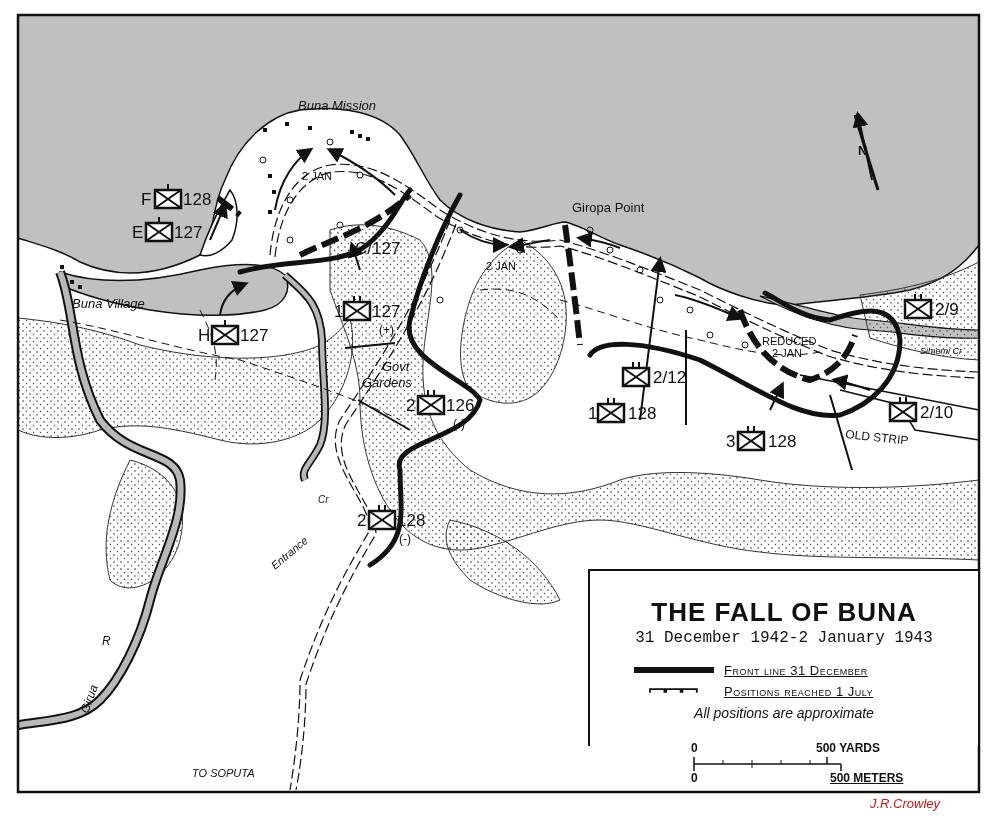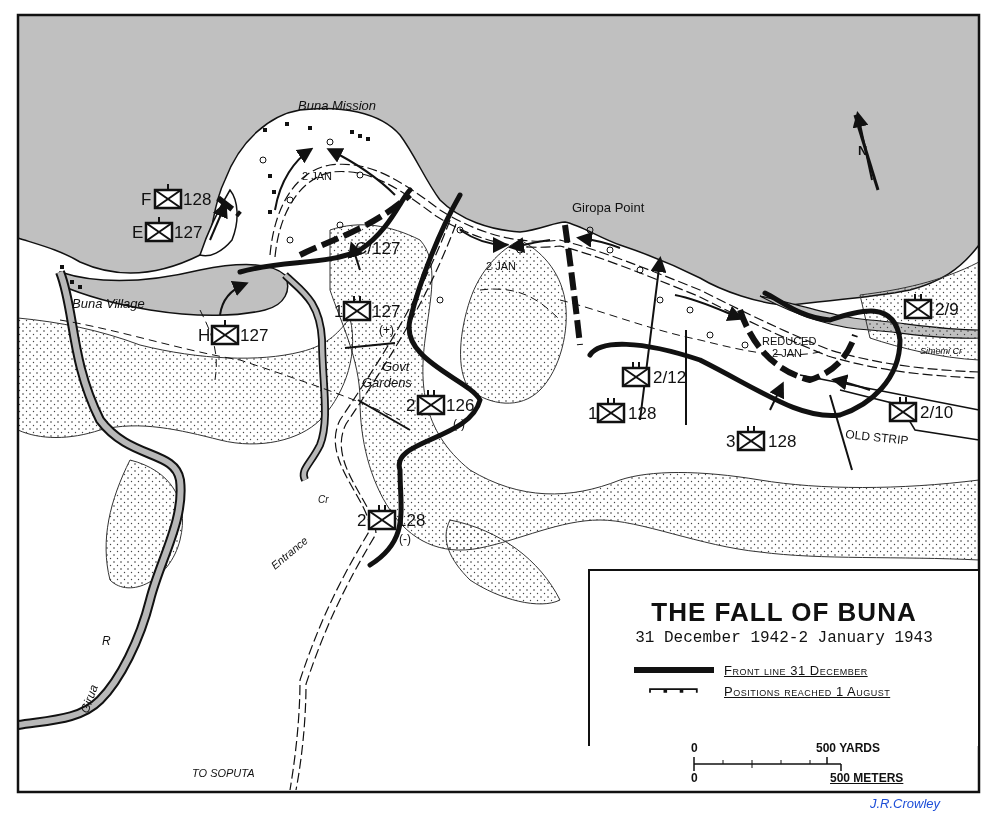--- a/index.html
+++ b/index.html
@@ -10,21 +10,21 @@
   .unit-num { font-size: 17px; fill: #111; font-family: "Liberation Sans", sans-serif; }
   .unit-sub { font-size: 12px; fill: #111; font-family: "Liberation Sans", sans-serif; }
   .legend-box { position: absolute; left: 588px; top: 569px; width: 390px; height: 177px; background: #fff; border-top: 2px solid #111; border-left: 2px solid #111; box-sizing: border-box; }
   .legend-title { position: absolute; left: 0; width: 100%; top: 26px; text-align: center; font-size: 26px; font-weight: bold; letter-spacing: 1px; color: #111; font-family: "Liberation Sans", sans-serif; }
   .legend-sub { position: absolute; left: 0; width: 100%; top: 58px; text-align: center; font-size: 16px; color: #111; font-family: Liberation Mono, monospace; }
   .legend-row { position: absolute; left: 44px; font-size: 13px; color: #111; font-variant: small-caps; letter-spacing: 0.5px; font-family: "Liberation Sans", sans-serif; }
   .legend-row .swatch { position: absolute; left: 0; top: 4px; width: 80px; height: 6px; }
   .legend-row .txt { position: absolute; left: 90px; top: 0; white-space: nowrap; text-decoration: underline; }
   .legend-note { position: absolute; left: 0; width: 100%; top: 134px; text-align: center; font-size: 14px; font-style: italic; color: #111; font-family: "Liberation Sans", sans-serif; }
   .scale-lbl { position: absolute; font-size: 12px; font-weight: bold; color: #111; font-family: "Liberation Sans", sans-serif; white-space: nowrap; }
-  .signature { position: absolute; left: 870px; top: 796px; font-size: 13px; font-style: italic; color: #1d4ed8; font-family: "Liberation Sans", sans-serif; }
+  .signature { position: absolute; left: 870px; top: 796px; font-size: 13px; font-style: italic; color: #b91c1c; font-family: "Liberation Sans", sans-serif; }
 </style>
 </head>
 <body>
 
 <svg id="map" viewBox="0 0 1000 821" xmlns="http://www.w3.org/2000/svg">
   <defs>
     <pattern id="dots" width="7" height="7" patternUnits="userSpaceOnUse">
       <circle cx="2" cy="2" r="0.8" fill="#333"></circle>
       <circle cx="5.5" cy="5.5" r="0.7" fill="#444"></circle>
     </pattern>
@@ -255,22 +255,23 @@
   <div class="legend-title">THE FALL OF BUNA</div>
   <div class="legend-sub">31 December 1942-2 January 1943</div>
   <div class="legend-row" style="top:92px;">
     <div class="swatch" style="background:#111;"></div>
     <span class="txt">Front line 31 December</span>
   </div>
   <div class="legend-row" style="top:113px;">
     <svg class="swatch" width="80" height="10" viewBox="0 0 80 10">
       <path d="M0,8 L0,2 L24,2 L24,8 M27,8 L27,2 L51,2 L51,8 M54,8 L54,2 L78,2 L78,8" fill="none" stroke="#111" stroke-width="3"></path>
     </svg>
-    <span class="txt">Positions reached 1 August</span>
+    <span class="txt">Positions reached 1 July</span>
   </div>
+  <div class="legend-note">All positions are approximate</div>
 
   <span class="scale-lbl" style="left:101px; top:170px;">0</span>
   <span class="scale-lbl" style="left:226px; top:170px;">500 YARDS</span>
   <svg style="position:absolute; left:103px; top:186px;" width="150" height="14">
     <line x1="1" y1="7" x2="148" y2="7" stroke="#111" stroke-width="1.5"></line>
     <line x1="1" y1="0" x2="1" y2="14" stroke="#111" stroke-width="1.5"></line>
     <line x1="30" y1="3" x2="30" y2="7" stroke="#111" stroke-width="1"></line>
     <line x1="59" y1="3" x2="59" y2="11" stroke="#111" stroke-width="1"></line>
     <line x1="88" y1="3" x2="88" y2="7" stroke="#111" stroke-width="1"></line>
     <line x1="117" y1="3" x2="117" y2="7" stroke="#111" stroke-width="1"></line>

